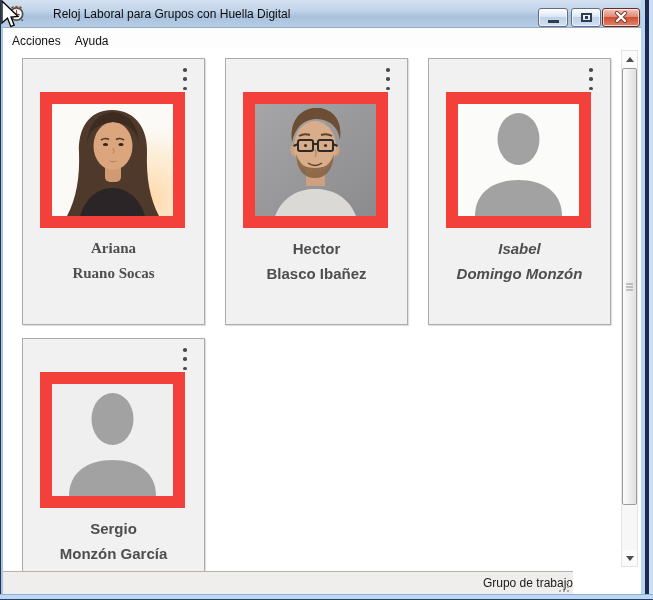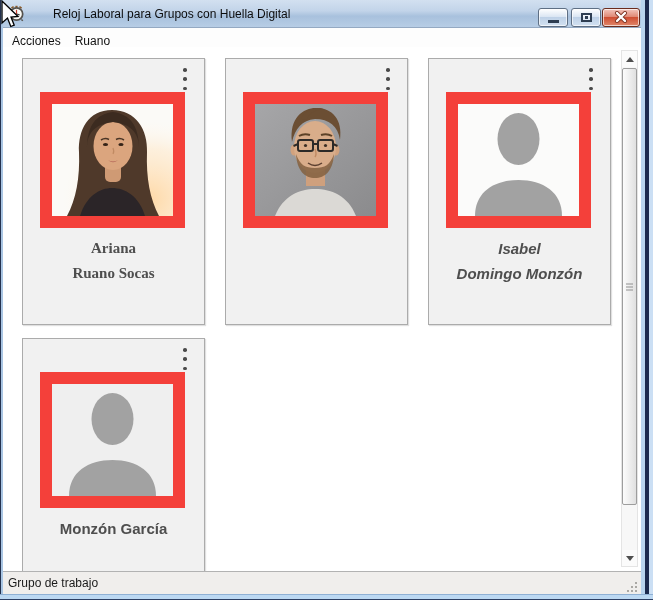--- a/index.html
+++ b/index.html
@@ -56,22 +56,22 @@
   .tri-up{width:0;height:0;border-left:4px solid transparent;border-right:4px solid transparent;
     border-bottom:5px solid #4f4f4f;}
   .tri-down{width:0;height:0;border-left:4px solid transparent;border-right:4px solid transparent;
     border-top:5px solid #4f4f4f;}
   .sb-thumb{position:absolute;left:0;top:17px;width:15px;height:437px;
     background:linear-gradient(to right,#fcfcfc,#e0e0e0);border:1px solid #9d9d9d;border-radius:2px;cursor:pointer;}
   .sb-grip{position:absolute;left:3px;right:3px;top:50%;transform:translateY(-50%);}
   .sb-grip i{display:block;height:1px;background:#8f8f8f;margin-bottom:2px;}
   .sb-grip i:last-child{margin-bottom:0;}
   
-  .statusbar{position:absolute;left:3px;top:571px;width:638px;height:23px;background:#f0eeec;
-    border-top:1px solid #b2b2b2;font-size:12px;color:#1a1a1a;line-height:22px;padding-left:5px;}
+  .statusbar{position:absolute;left:3px;top:571px;width:570px;height:23px;background:#f0eeec;
+    border-top:1px solid #b2b2b2;font-size:12px;color:#1a1a1a;line-height:22px;padding-left:5px;text-align:right;}
   .resize-grip{position:absolute;right:2px;bottom:2px;width:13px;height:13px;}
   
   .cursor{position:absolute;left:0;top:0;z-index:60;pointer-events:none;}
 </style>
 </head>
 <body>
 
 <div class="window">
 
   <div class="titlebar">
@@ -100,21 +100,21 @@
     <span>
       <svg width="14" height="12" viewBox="0 0 14 12">
         <path d="M3,2 L11,10 M11,2 L3,10" stroke="#7e3322" stroke-width="4" stroke-linecap="round"></path>
         <path d="M3,2 L11,10 M11,2 L3,10" stroke="#ffffff" stroke-width="2.4" stroke-linecap="round"></path>
       </svg>
     </span>
   </div>
 
   <div class="menubar">
     <span class="menu-item">Acciones</span>
-    <span class="menu-item">Ruano</span>
+    <span class="menu-item">Ayuda</span>
   </div>
 
   <div class="content">
 
     <div class="card card-1">
       <div class="kebab">
           <i></i>
           <i></i>
           <i></i>
         </div>
@@ -179,20 +179,24 @@
             <path d="M58,40 h5"></path>
               <path d="M43,40 L38.5,42"></path>
               <path d="M78,40 L82.5,42"></path>
           </g>
           <circle cx="50.5" cy="41.5" r="1.6" fill="#3a2e24"></circle>
           <circle cx="70.5" cy="41.5" r="1.6" fill="#3a2e24"></circle>
           <path d="M44,32 q5,-3 11,-1" stroke="#5d4227" stroke-width="2" fill="none"></path>
           <path d="M66,31 q6,-2 11,1" stroke="#5d4227" stroke-width="2" fill="none"></path>
         </svg>
       </div>
+      <div class="names">
+        <div>Hector</div>
+        <div>Blasco Ibañez</div>
+      </div>
     </div>
 
     <div class="card card-3">
       <div class="kebab">
           <i></i>
           <i></i>
           <i></i>
         </div>
       <div class="photo-frame">
         <svg viewBox="0 0 121 112">
@@ -214,20 +218,21 @@
           <i></i>
         </div>
       <div class="photo-frame">
         <svg viewBox="0 0 121 112">
           <rect width="121" height="112" fill="#efefef"></rect>
           <ellipse cx="60.5" cy="35" rx="21" ry="26" fill="#a2a2a2"></ellipse>
           <path d="M17,112 C17,88 36,76 60.5,76 C85,76 104,88 104,112 Z" fill="#a2a2a2"></path>
         </svg>
       </div>
       <div class="names">
+        <div>Sergio</div>
         <div>Monzón García</div>
       </div>
     </div>
 
     <div class="scrollbar">
       <div class="sb-btn sb-up">
         <span class="tri-up"></span>
       </div>
       <div class="sb-thumb">
         <span class="sb-grip">

